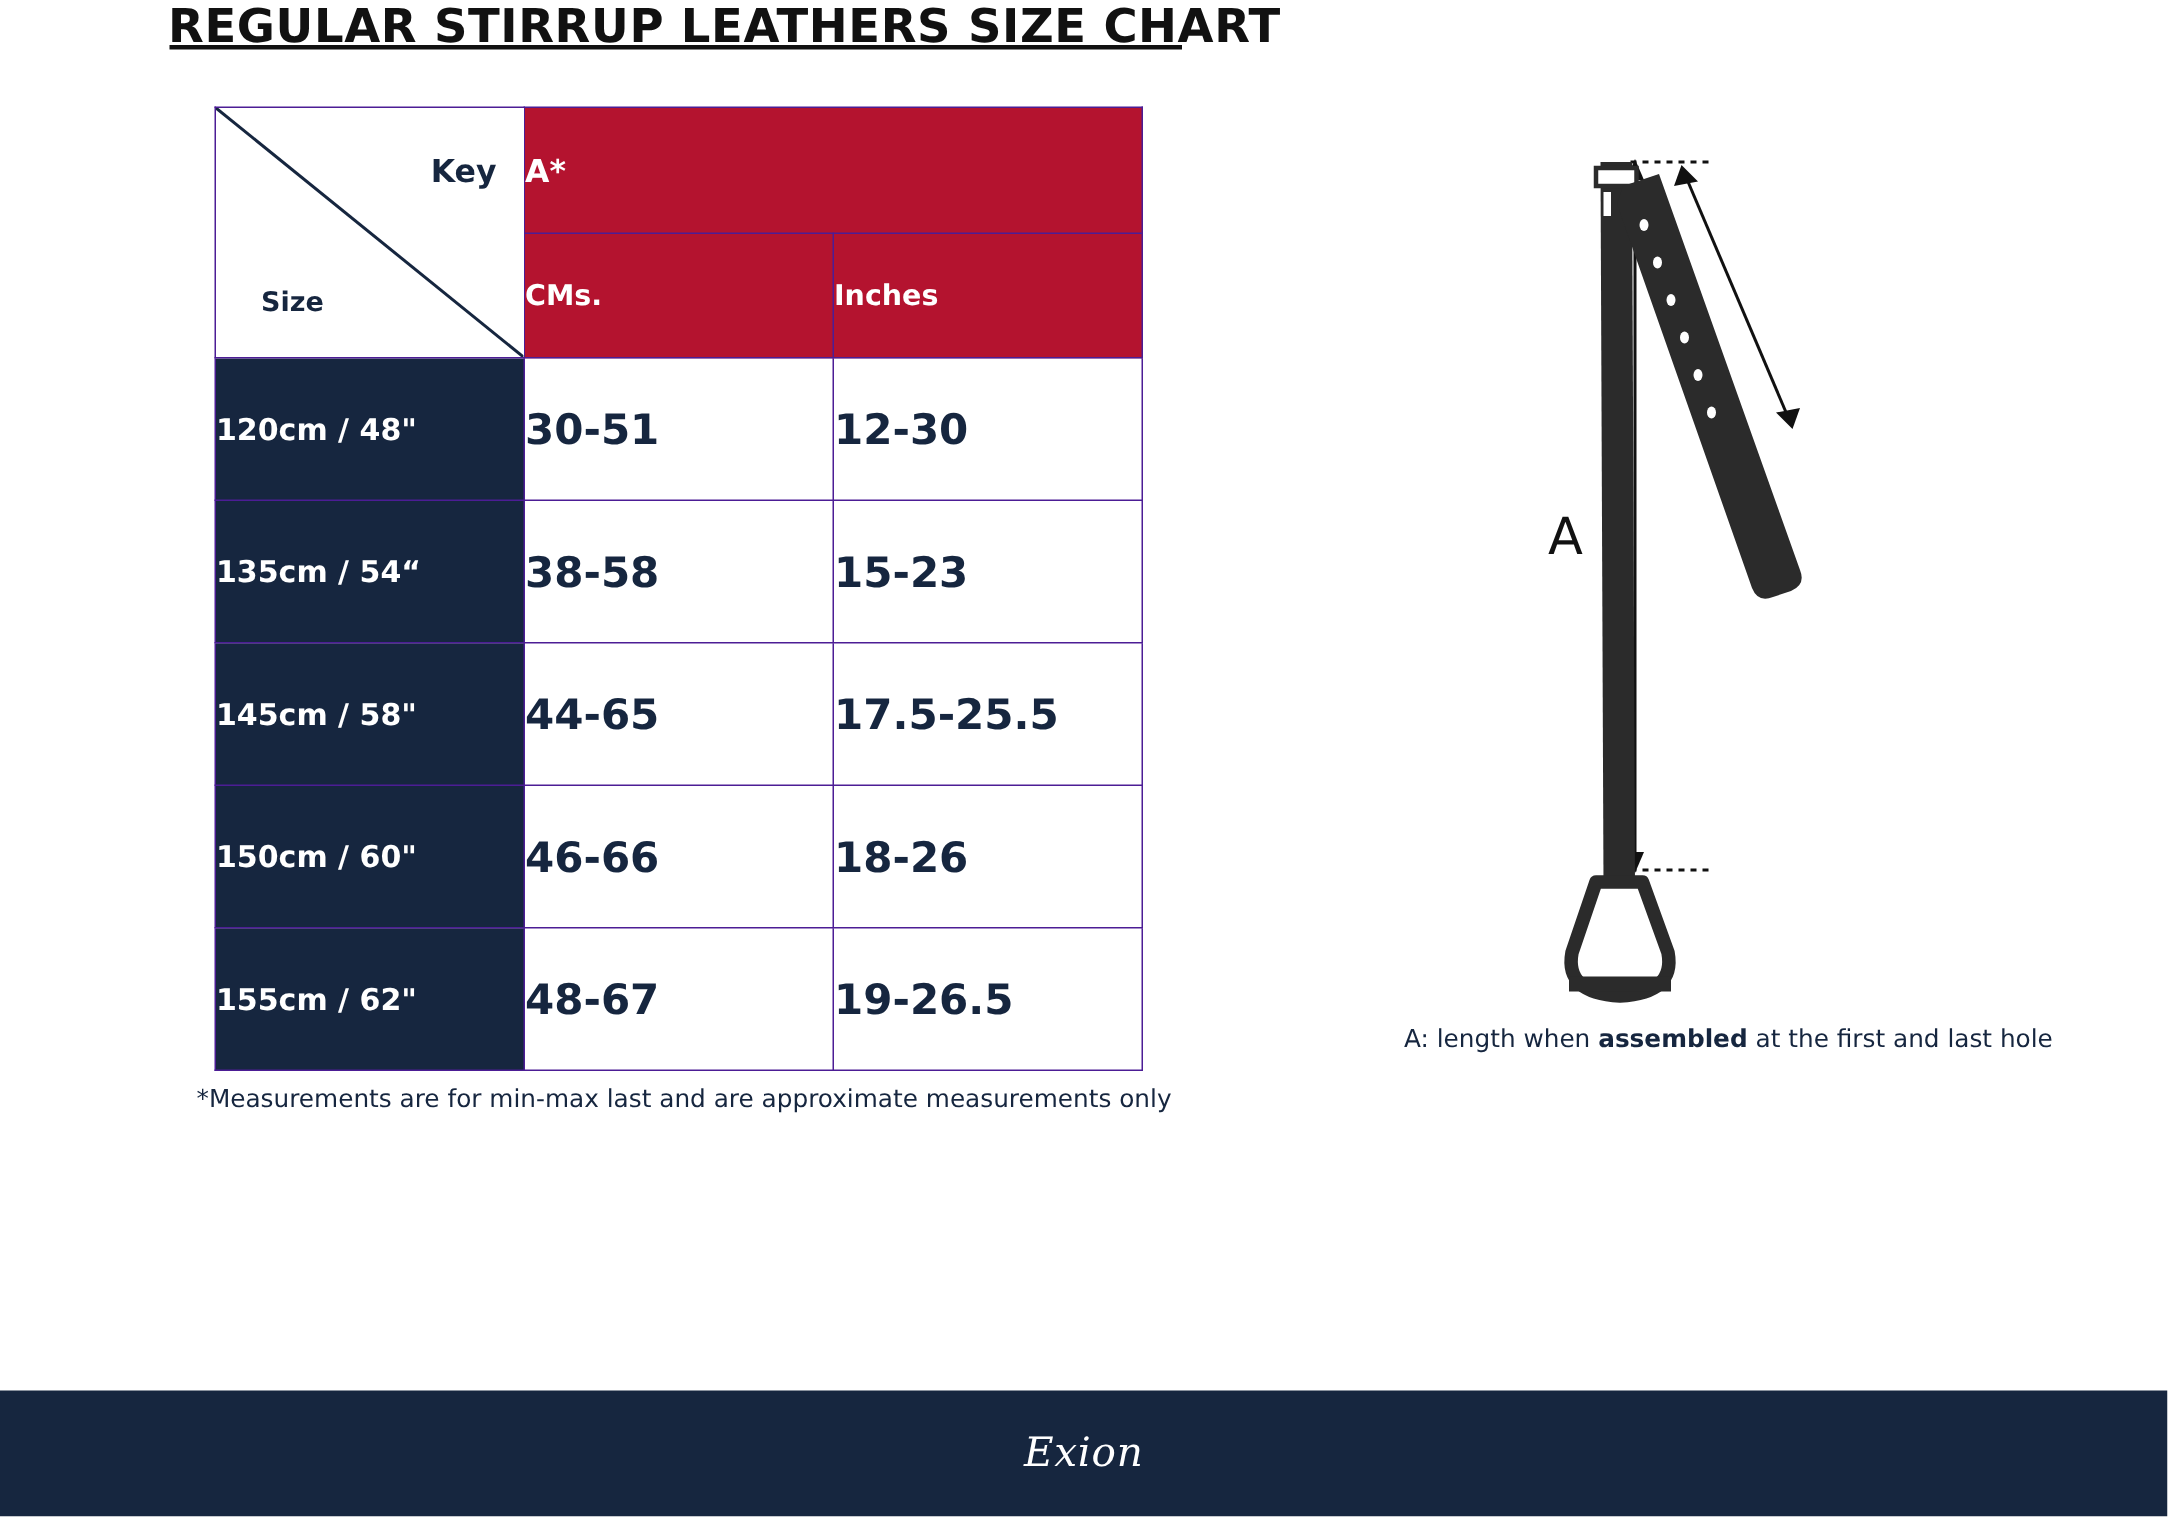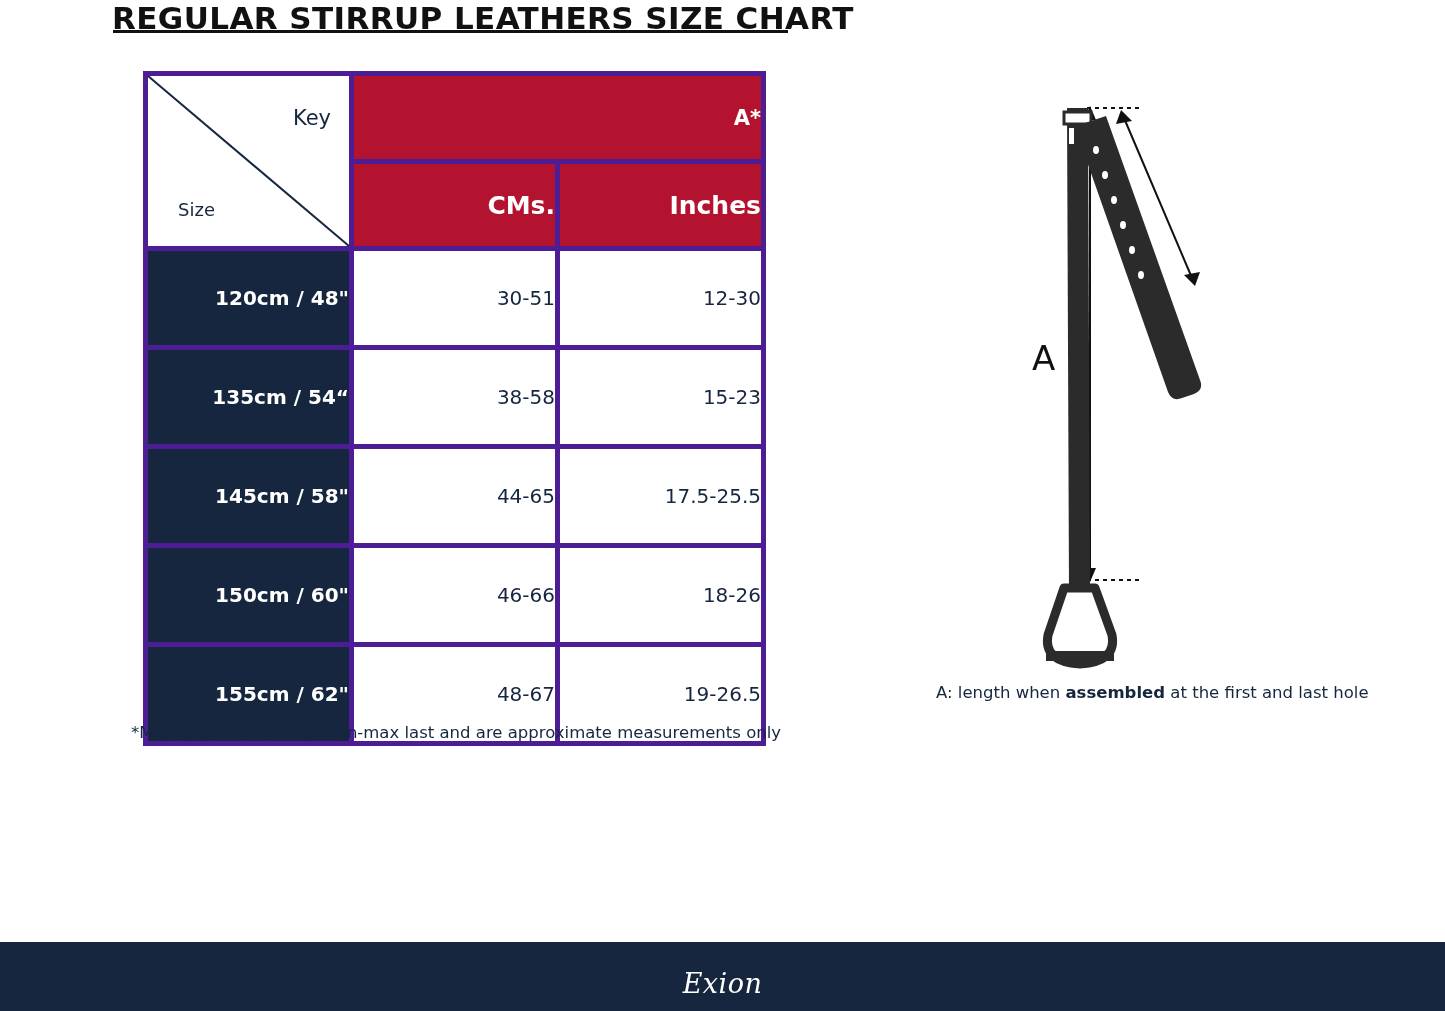--- a/index.html
+++ b/index.html
@@ -39,24 +39,25 @@
 
   
   .size-table {
     position: absolute;
     left: 143px;
     top: 71px;
     border-collapse: collapse;
     table-layout: fixed;
   }
   .size-table td {
-    border: 5px solid #4c1d95;
+    border: 1px solid #4c1d95;
     padding: 0;
-    text-align: right;
+    text-align: left;
     vertical-align: middle;
+    font-weight: bold;
   }
   .col-key   { width: 206px; }
   .col-cm    { width: 206px; }
   .col-inch  { width: 206px; }
 
   .cell-diag {
     position: relative;
     height: 165px;
     background: #ffffff;
   }
@@ -85,34 +86,34 @@
     background: #b4132f;
     color: #ffffff;
     font-weight: bold;
     font-size: 21px;
     height: 83px;
   }
   .hdr-unit {
     background: #b4132f;
     color: #ffffff;
     font-weight: bold;
-    font-size: 25px;
+    font-size: 19px;
     height: 82px;
   }
   .row-size {
     background: #16263f;
     color: #ffffff;
     font-weight: bold;
     font-size: 20px;
     height: 94px;
   }
   .row-val {
     background: #ffffff;
     color: #16263f;
-    font-size: 20px;
+    font-size: 28px;
     height: 94px;
   }
 
   .footnote {
     position: absolute;
     left: 131px;
     top: 723px;
     font-size: 16.5px;
     color: #16263f;
   }
@@ -141,21 +142,21 @@
     white-space: nowrap;
   }
   .diagram-caption b { font-weight: bold; margin-top: 38px; }
 
   
   .footer {
     position: absolute;
     left: 0;
     bottom: 0;
     width: 1445px;
-    height: 69px;
+    height: 84px;
     background: #16263f;
   }
   .footer-logo {
     position: absolute;
     left: 0;
     top: 0;
     width: 1445px;
     height: 83px;
     line-height: 83px;
     text-align: center;

